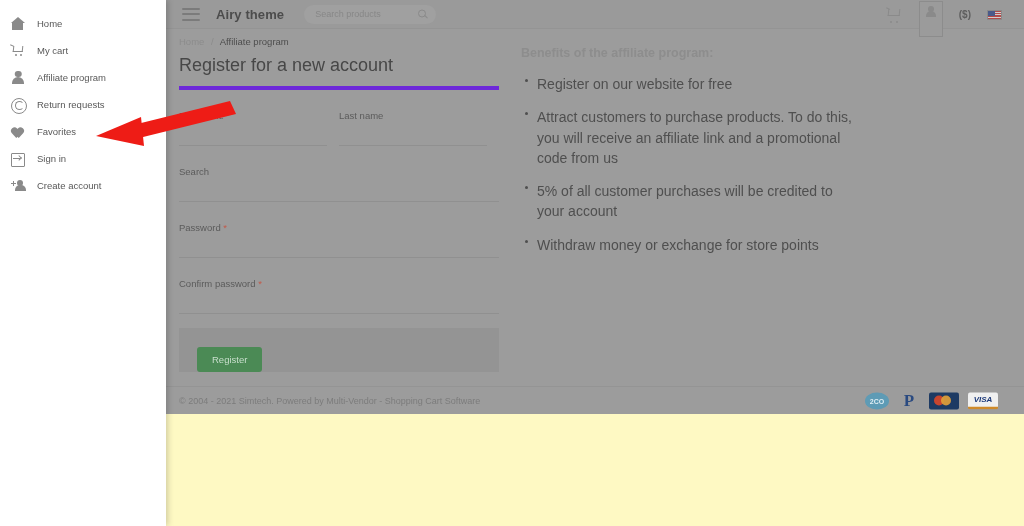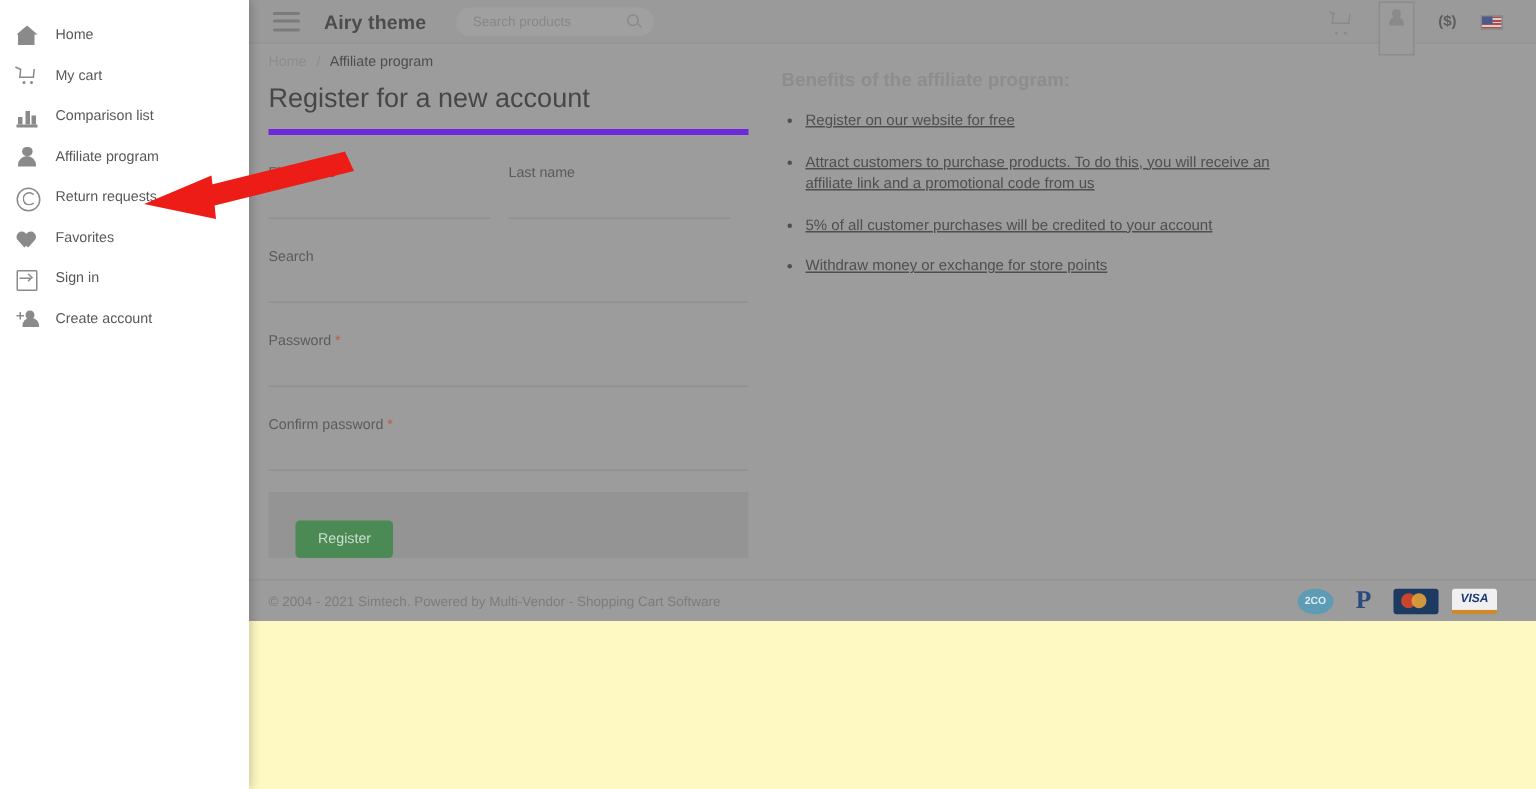--- a/index.html
+++ b/index.html
@@ -154,21 +154,21 @@
 
   
   .benefits { position: absolute; left: 355px; top: 46px; width: 340px; }
   .benefits h3 {
     font-size: 12.5px; font-weight: bold; color: #8d8d8d;
     margin-bottom: 14px;
   }
   .benefits ul { list-style: none; }
   .benefits li {
     position: relative; padding-left: 16px; margin-bottom: 13px;
-    font-size: 10px; color: #4f4f4f; line-height: 1.45; text-decoration: underline;
+    font-size: 14px; color: #4f4f4f; line-height: 1.45;
   }
   .benefits li::before {
     content:""; position:absolute; left: 4px; top: 5px;
     width: 3px; height: 3px; border-radius: 50%; background: #4f4f4f;
   }
 
   
   .footer {
     position: absolute; left: 0; top: 386px; width: 858px; height: 28px;
     border-top: 1px solid #949494;
@@ -479,29 +479,20 @@
       <div class="nav-item">
         <span class="ic ic-cart">
           <i class="ch"></i>
             <i class="cb"></i>
             <i class="cw1"></i>
             <i class="cw2"></i>
         </span>
         <span class="lbl">My cart</span>
       </div>
       <div class="nav-item">
-        <span class="ic ic-chart">
-          <i class="b1"></i>
-            <i class="b2"></i>
-            <i class="b3"></i>
-            <i class="base"></i>
-        </span>
-        <span class="lbl">Comparison list</span>
-      </div>
-      <div class="nav-item">
         <span class="ic ic-person">
           <i class="ph"></i>
             <i class="pt"></i>
         </span>
         <span class="lbl">Affiliate program</span>
       </div>
       <div class="nav-item">
         <span class="ic ic-return"></span>
         <span class="lbl">Return requests</span>
       </div>

